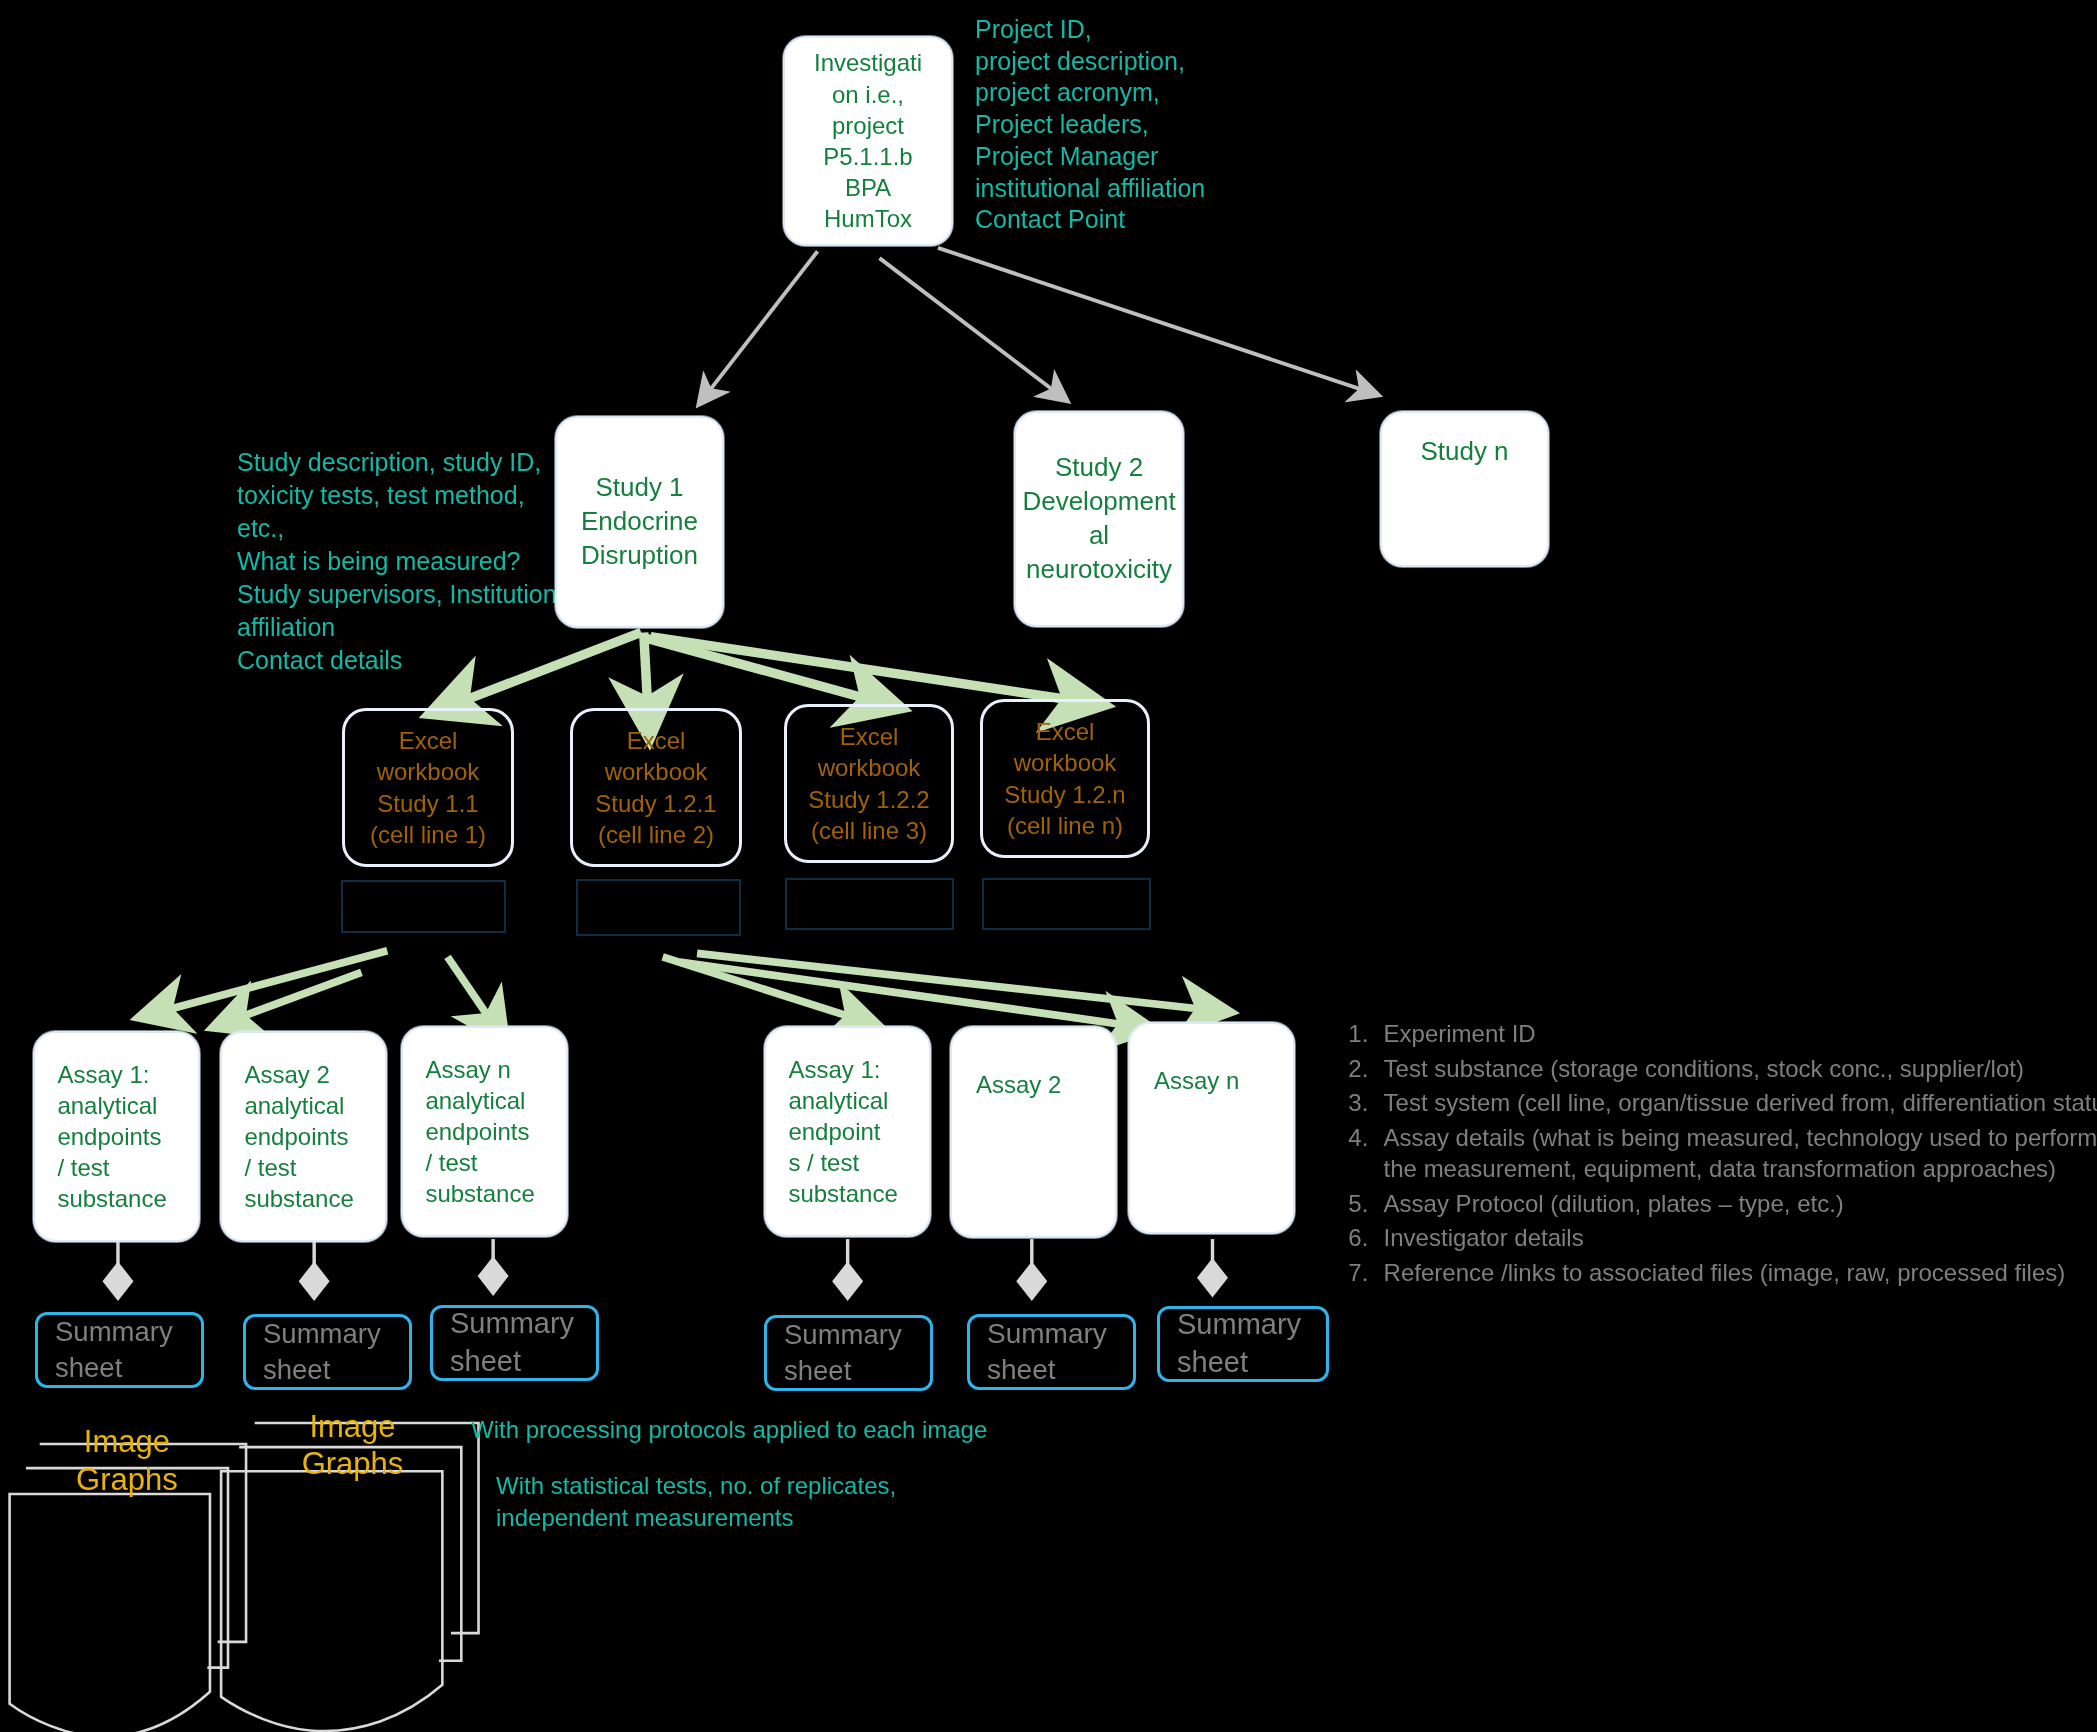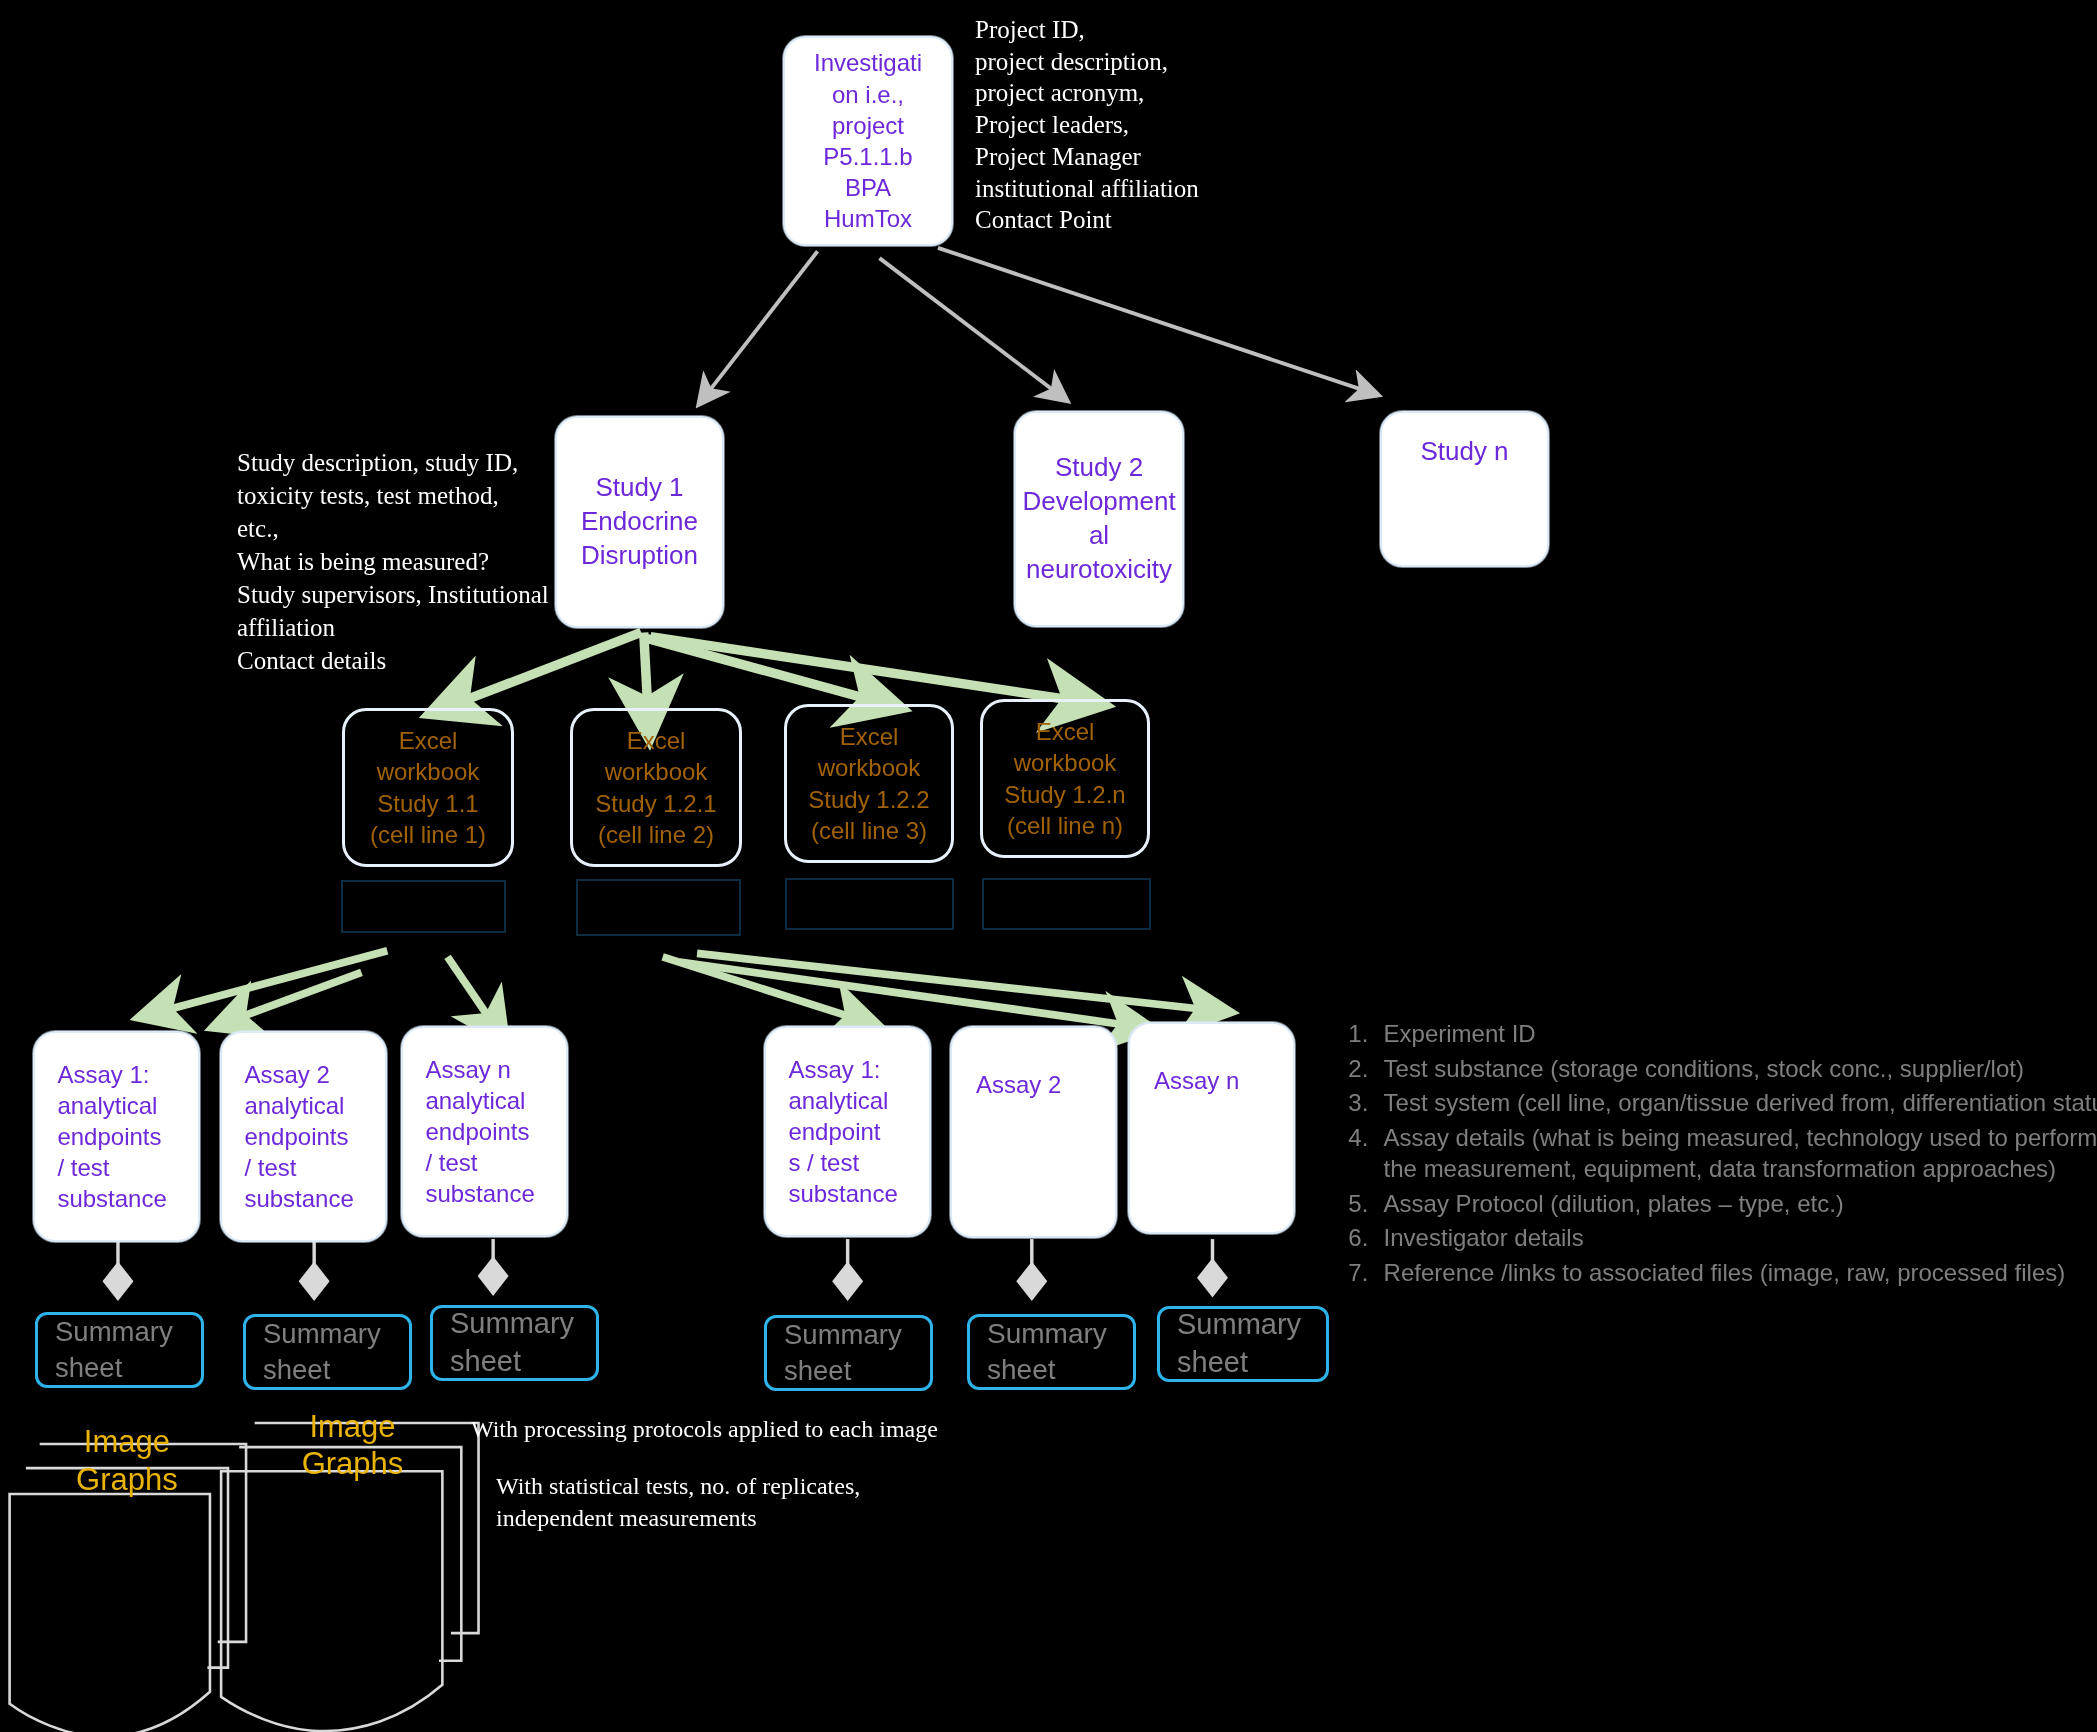--- a/index.html
+++ b/index.html
@@ -4,38 +4,38 @@
 <style>
   html,body{margin:0;padding:0;background:#000;}
   body{width:2098px;height:1733px;position:relative;overflow:hidden;
        font-family:"Liberation Sans",sans-serif;}
   #stage{position:absolute;left:0;top:0;width:2098px;height:1733px;}
 
   svg.edges{position:absolute;left:0;top:0;width:2098px;height:1733px;pointer-events:none;}
 
   
   .node{position:absolute;box-sizing:border-box;display:flex;align-items:center;
-        justify-content:center;text-align:center;color:#6d28d9;line-height:1.30;}
+        justify-content:center;text-align:center;color:#15803d;line-height:1.30;}
 
   
   .wbox{background:#ffffff;border:2.6px solid #dce9f7;border-radius:22.4px;
         box-shadow:0 0 0 0.9px rgba(220,233,247,.55);}
   .wbox.pad{padding:5.2px 8.6px;}
 
   
   .xbox{background:transparent;border:3.4px solid #e8f0fb;border-radius:24px;color:#a16207;}
 
   
   .navybox{background:transparent;border:2.6px solid #0e2c42;border-radius:0;}
 
   
   .sbox{background:transparent;border:3.4px solid #2eb3ea;border-radius:12px;color:#7f7f7f;}
 
   
-  .txt{position:absolute;color:#ffffff;white-space:pre-line;font-family:Liberation Serif, serif;}
+  .txt{position:absolute;color:#14b8a6;white-space:pre-line;}
 
   
   ol.speclist{position:absolute;margin:0;padding:0 0 0 40px;color:#7f7f7f;
               list-style:decimal;}
   ol.speclist li{margin:0 0 2.6px 0;padding-left:8.6px;}
 
   
   .docstack{position:absolute;}
   .docstack svg{display:block;}
   .doclabel{position:absolute;color:#eab308;white-space:pre-line;text-align:center;

